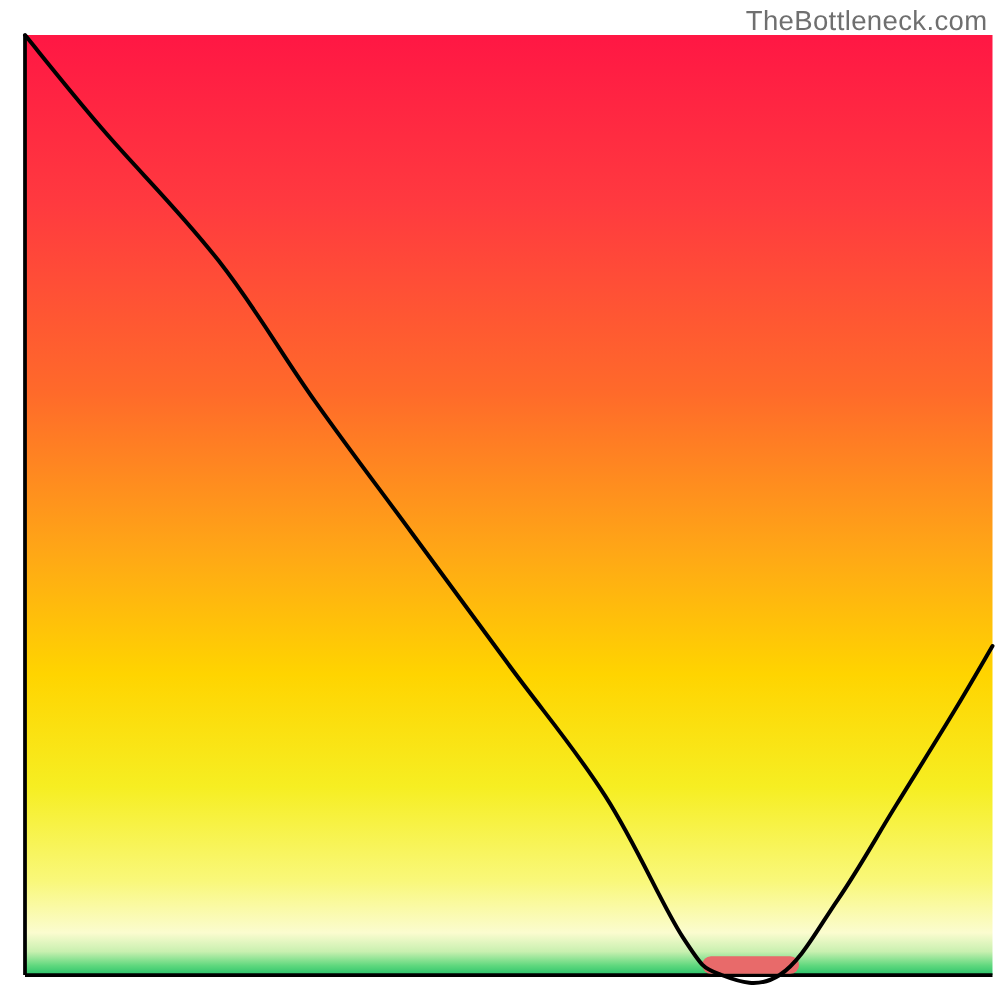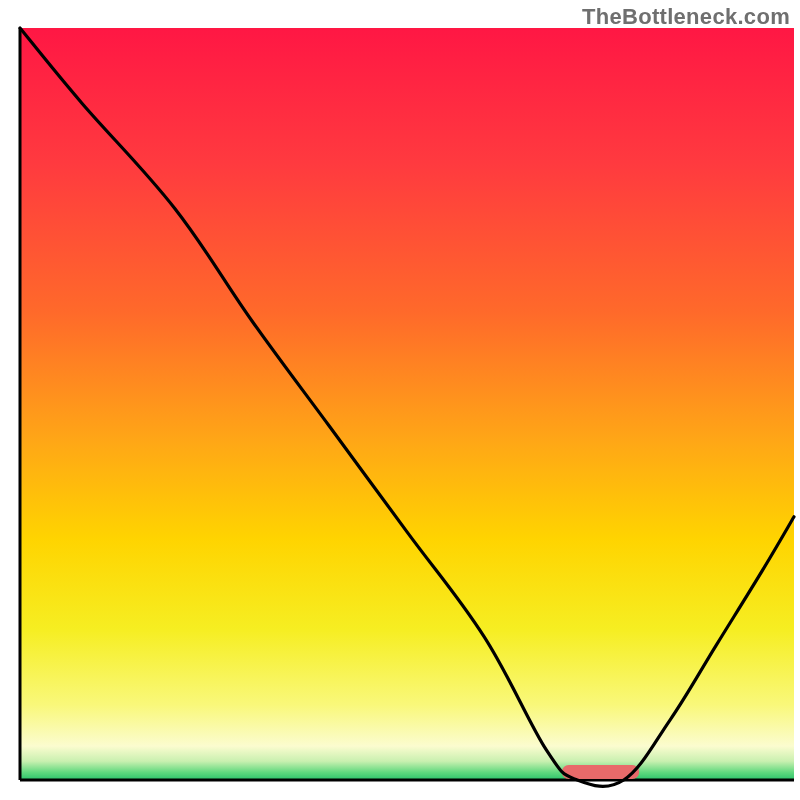--- a/index.html
+++ b/index.html
@@ -16,21 +16,21 @@
     height: 800px;
   }
   svg {
     display: block;
   }
   .watermark {
     position: absolute;
     top: 4px;
     right: 10px;
     font-size: 22px;
-    font-weight: 700;
+    font-weight: 400;
     color: #6f6f6f;
     letter-spacing: 0.3px;
     text-align: right;
   }
 </style>
 </head>
 <body>
 
 <div class="canvas-wrap">
   <div class="watermark">TheBottleneck.com</div>

